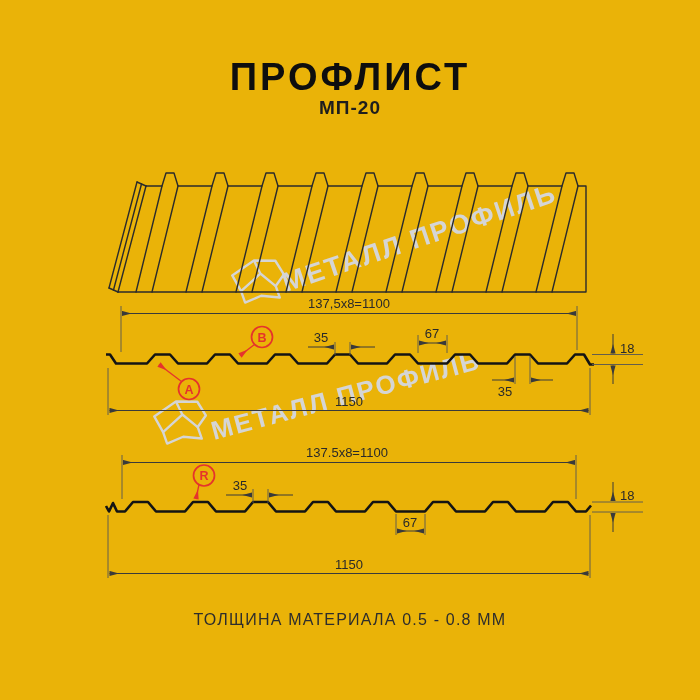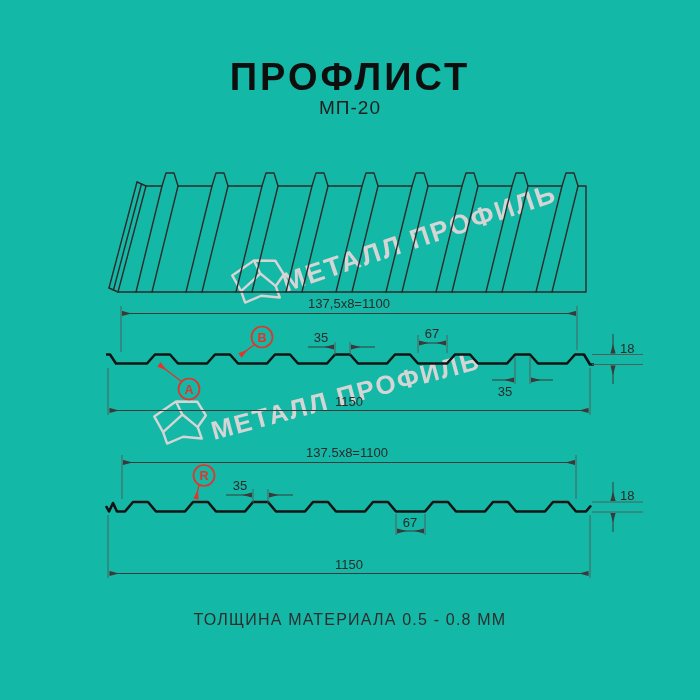--- a/index.html
+++ b/index.html
@@ -1,21 +1,21 @@
 <!DOCTYPE html>
 <html><head>
 <meta charset="utf-8">
 <style>
   html,body{margin:0;padding:0;background:#fff;}
-  #page{position:relative;width:700px;height:700px;background:#14b8a6;overflow:hidden;
+  #page{position:relative;width:700px;height:700px;background:#eab308;overflow:hidden;
         font-family:"Liberation Sans",sans-serif;}
   .title{position:absolute;left:0;top:56px;width:700px;text-align:center;
          font-size:38px;font-weight:800;letter-spacing:3px;color:#0e0e0e;}
   .subtitle{position:absolute;left:0;top:97px;width:700px;text-align:center;
-         font-size:19px;font-weight:400;letter-spacing:1px;color:#1e1e1e;}
+         font-size:19px;font-weight:700;letter-spacing:1px;color:#1e1e1e;}
   .footer{position:absolute;left:0;top:611px;width:700px;text-align:center;
          font-size:16px;font-weight:500;letter-spacing:1.2px;color:#2d2d2d;}
   svg{position:absolute;left:0;top:0;}
   .dimtxt{font-size:13px;fill:#2a2a2a;font-family:"Liberation Sans",sans-serif;}
   .redtxt{font-size:12.5px;font-weight:bold;font-family:"Liberation Sans",sans-serif;}
   .wmtxt{font-weight:bold;font-family:"Liberation Sans",sans-serif;letter-spacing:2px;}
 </style>
 </head>
 <body>
 

